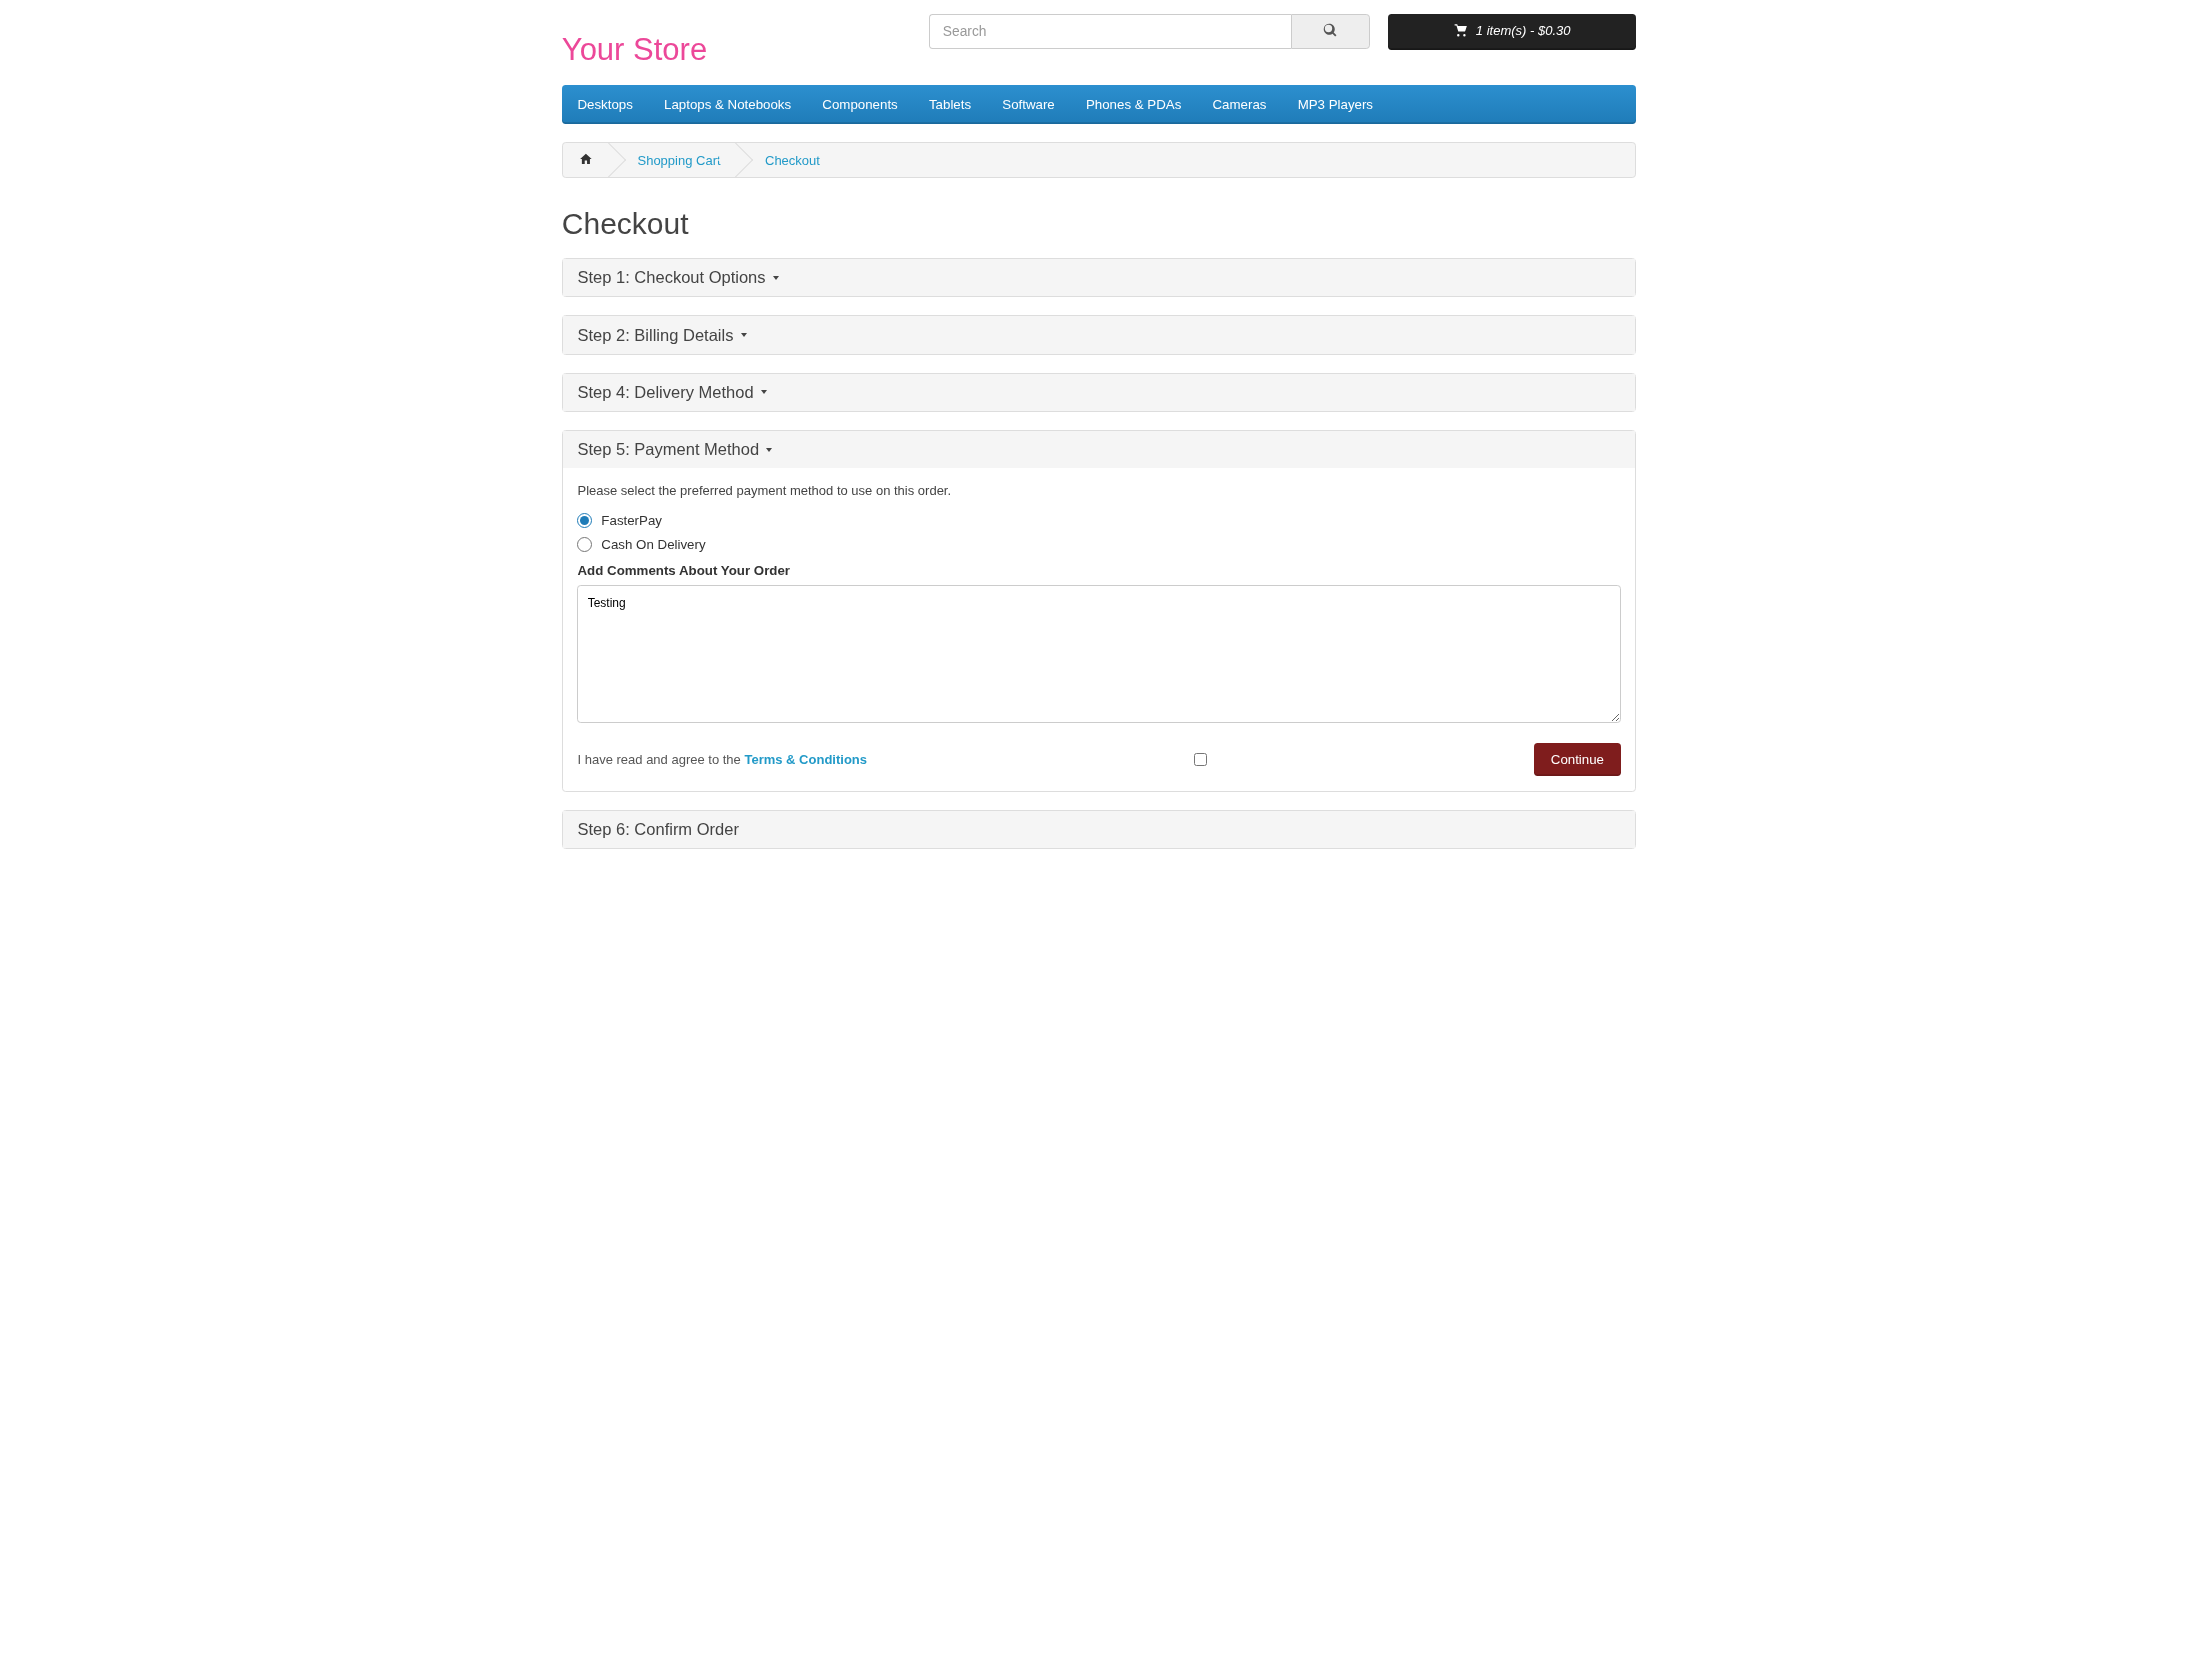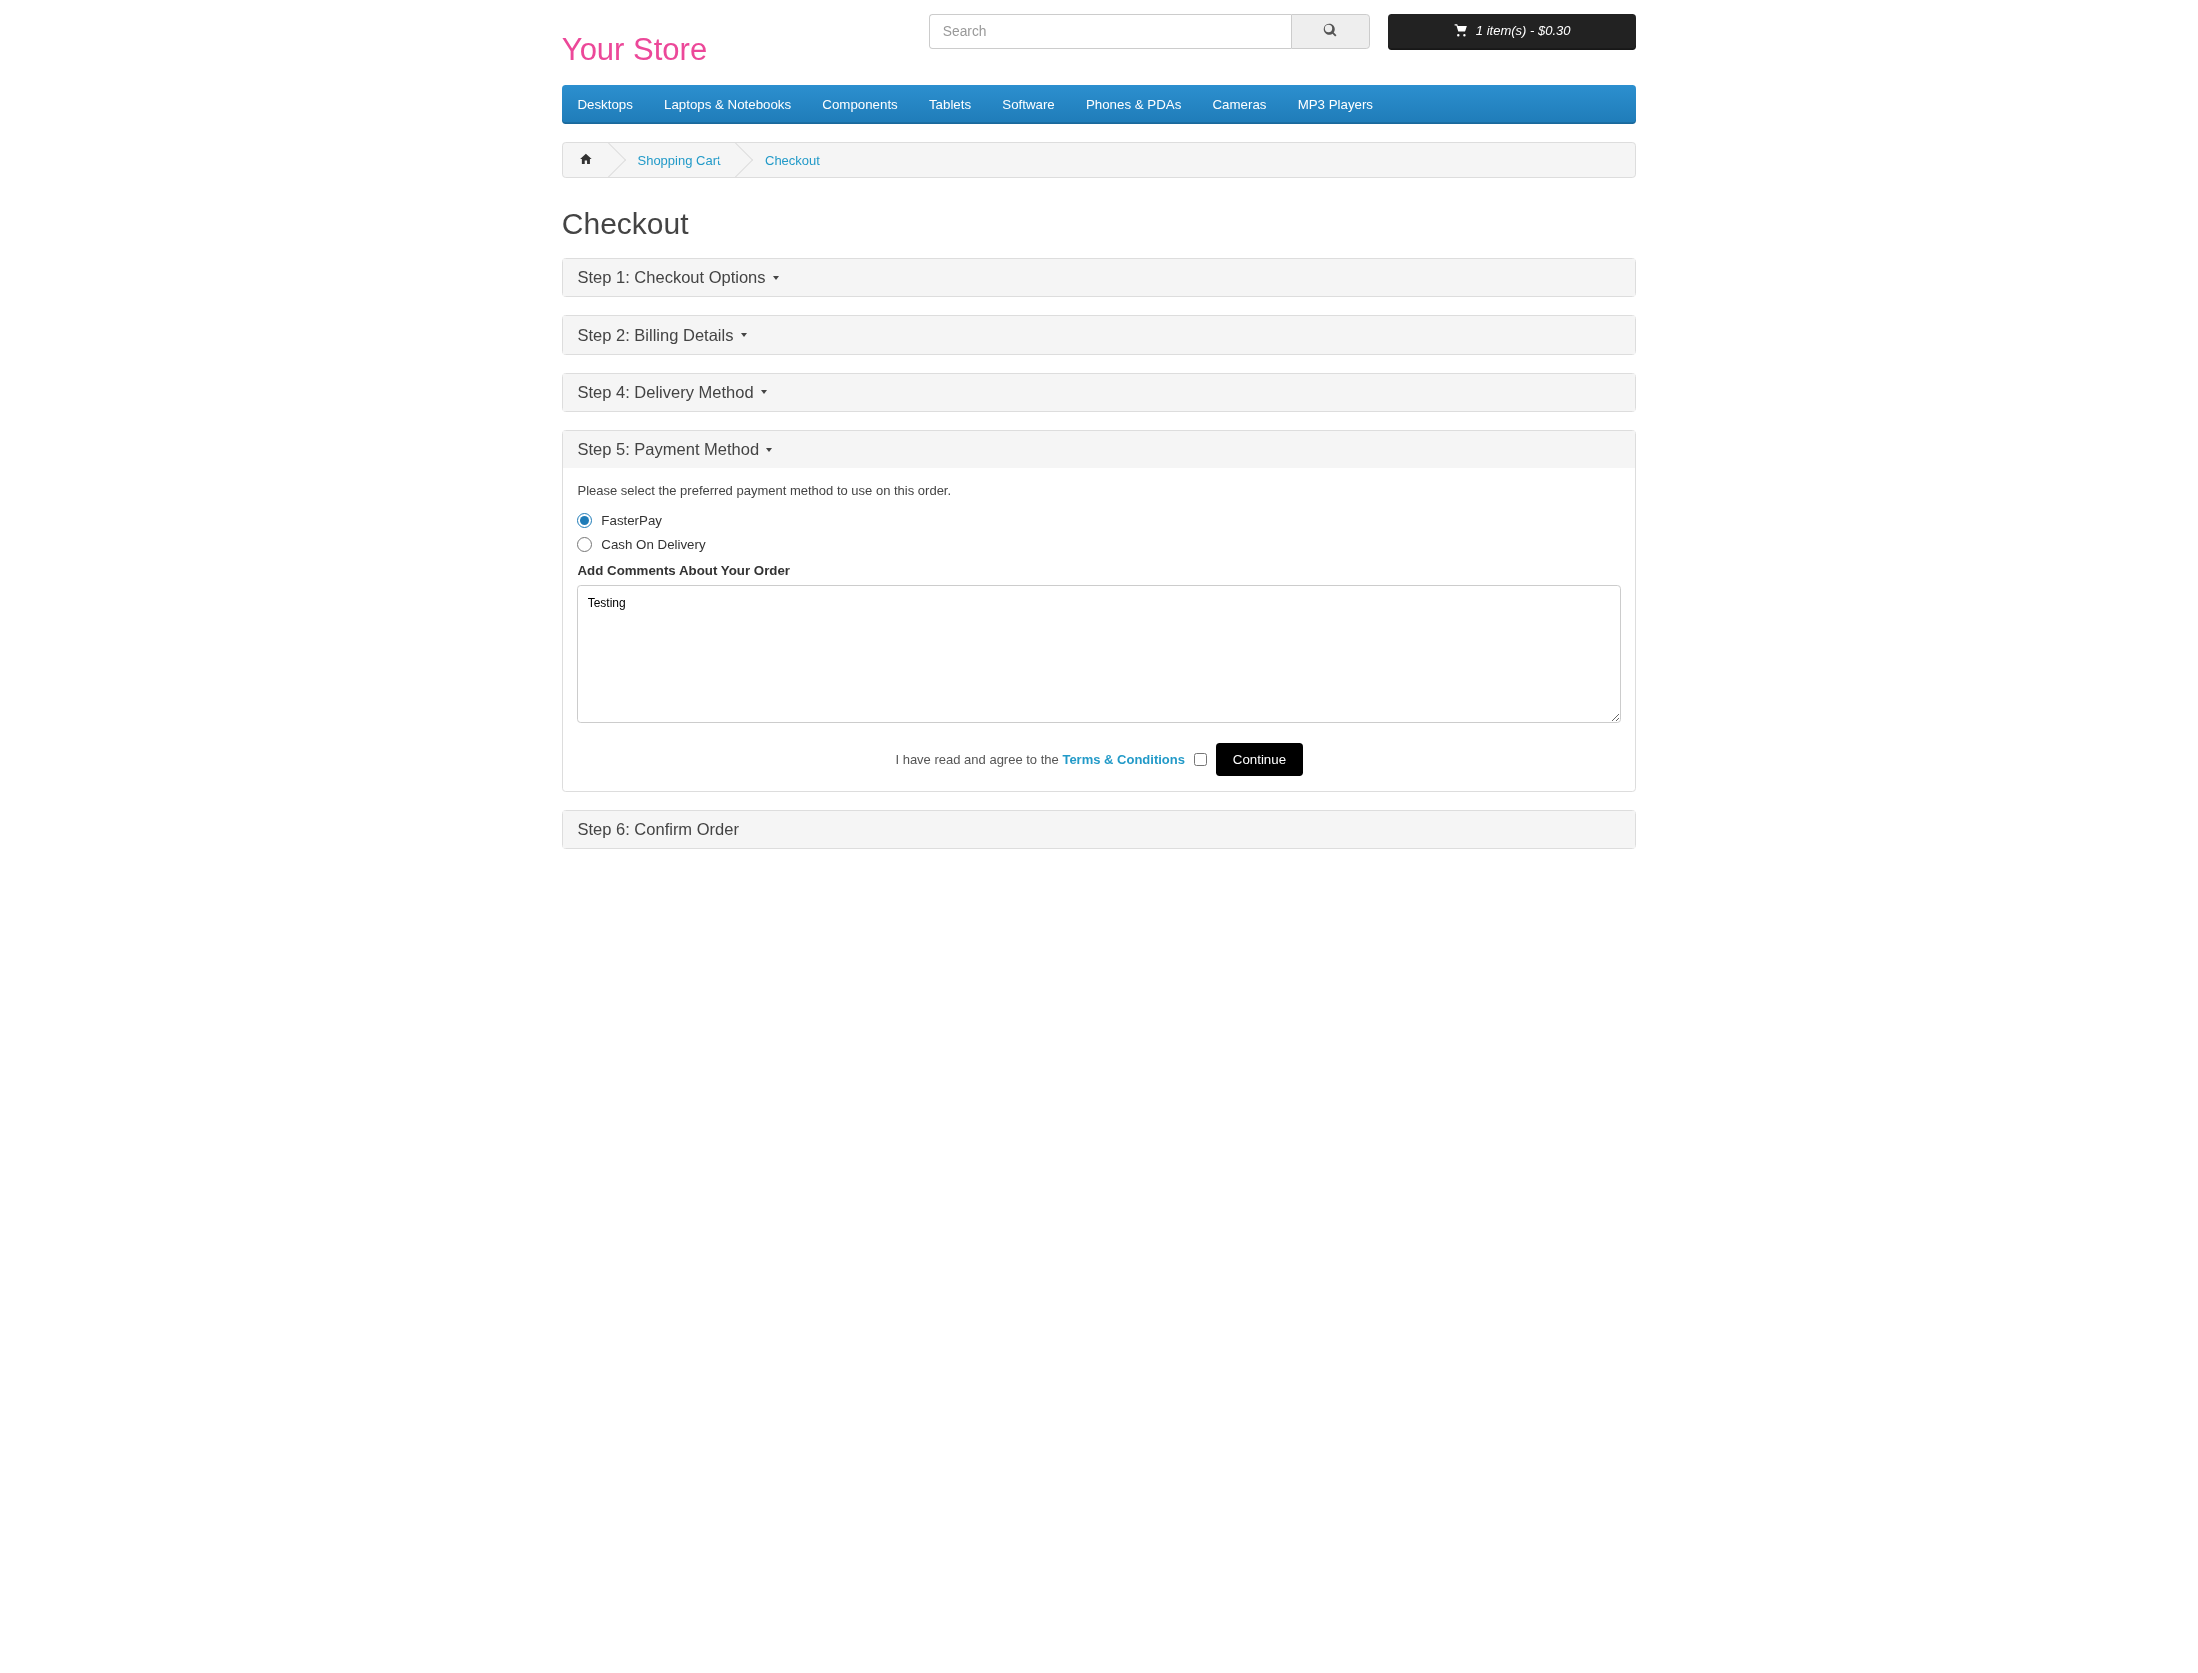--- a/index.html
+++ b/index.html
@@ -49,24 +49,24 @@
 .panel-header .caret { width:0; height:0; border-left:3.7px solid transparent; border-right:3.7px solid transparent; border-top:4.6px solid #444; display:inline-block; margin-left:1.8px; }
 .panel-body { padding: 14.7px; }
 
 
 .instruction { font-size: 13px; color: #444; margin-bottom: 14.7px; }
 .radio-row { display:flex; align-items:flex-start; gap:9.2px; margin-bottom: 9.2px; font-size: 13.3px; color:#333; }
 .radio-row input[type=radio] { width:14.7px; height:14.7px; accent-color:#1f7cb8; cursor:pointer; }
 .comments-label { font-weight: 700; font-size: 13.3px; margin: 11px 0 7.3px 0; display:block; }
 .comments-area { width: 100%; min-height: 138px; border: 0.9px solid #ccc; border-radius: 3.7px; padding: 9.2px; font-size: 12px; font-family: inherit; resize: vertical; }
 
-.agree-row { display:flex; align-items:center; justify-content:center; gap:9.2px; margin-top: 16.5px; }
+.agree-row { display:flex; align-items:center; justify-content:space-between; gap:9.2px; margin-top: 16.5px; }
 .agree-text { font-size: 13px; color:#555; }
 .agree-text a { color:#229ac8; font-weight:700; text-decoration:none; }
-.continue-btn { background:#000000; color:#fff; border:none; border-radius:3.7px; padding:9.2px 16.5px; font-size:13.3px; cursor:pointer; box-shadow: inset 0 -1.8px 0 rgba(0,0,0,0.15); }
+.continue-btn { background:#7f1d1d; color:#fff; border:none; border-radius:3.7px; padding:9.2px 16.5px; font-size:13.3px; cursor:pointer; box-shadow: inset 0 -1.8px 0 rgba(0,0,0,0.15); }
 .step5-body .agree-row input[type=checkbox]{ width:13px; height:13px; cursor:pointer; }
 
 </style>
 </head>
 <body>
 
 <div class="container">
 
   <div class="header-row">
     <div class="logo">Your Store</div>

